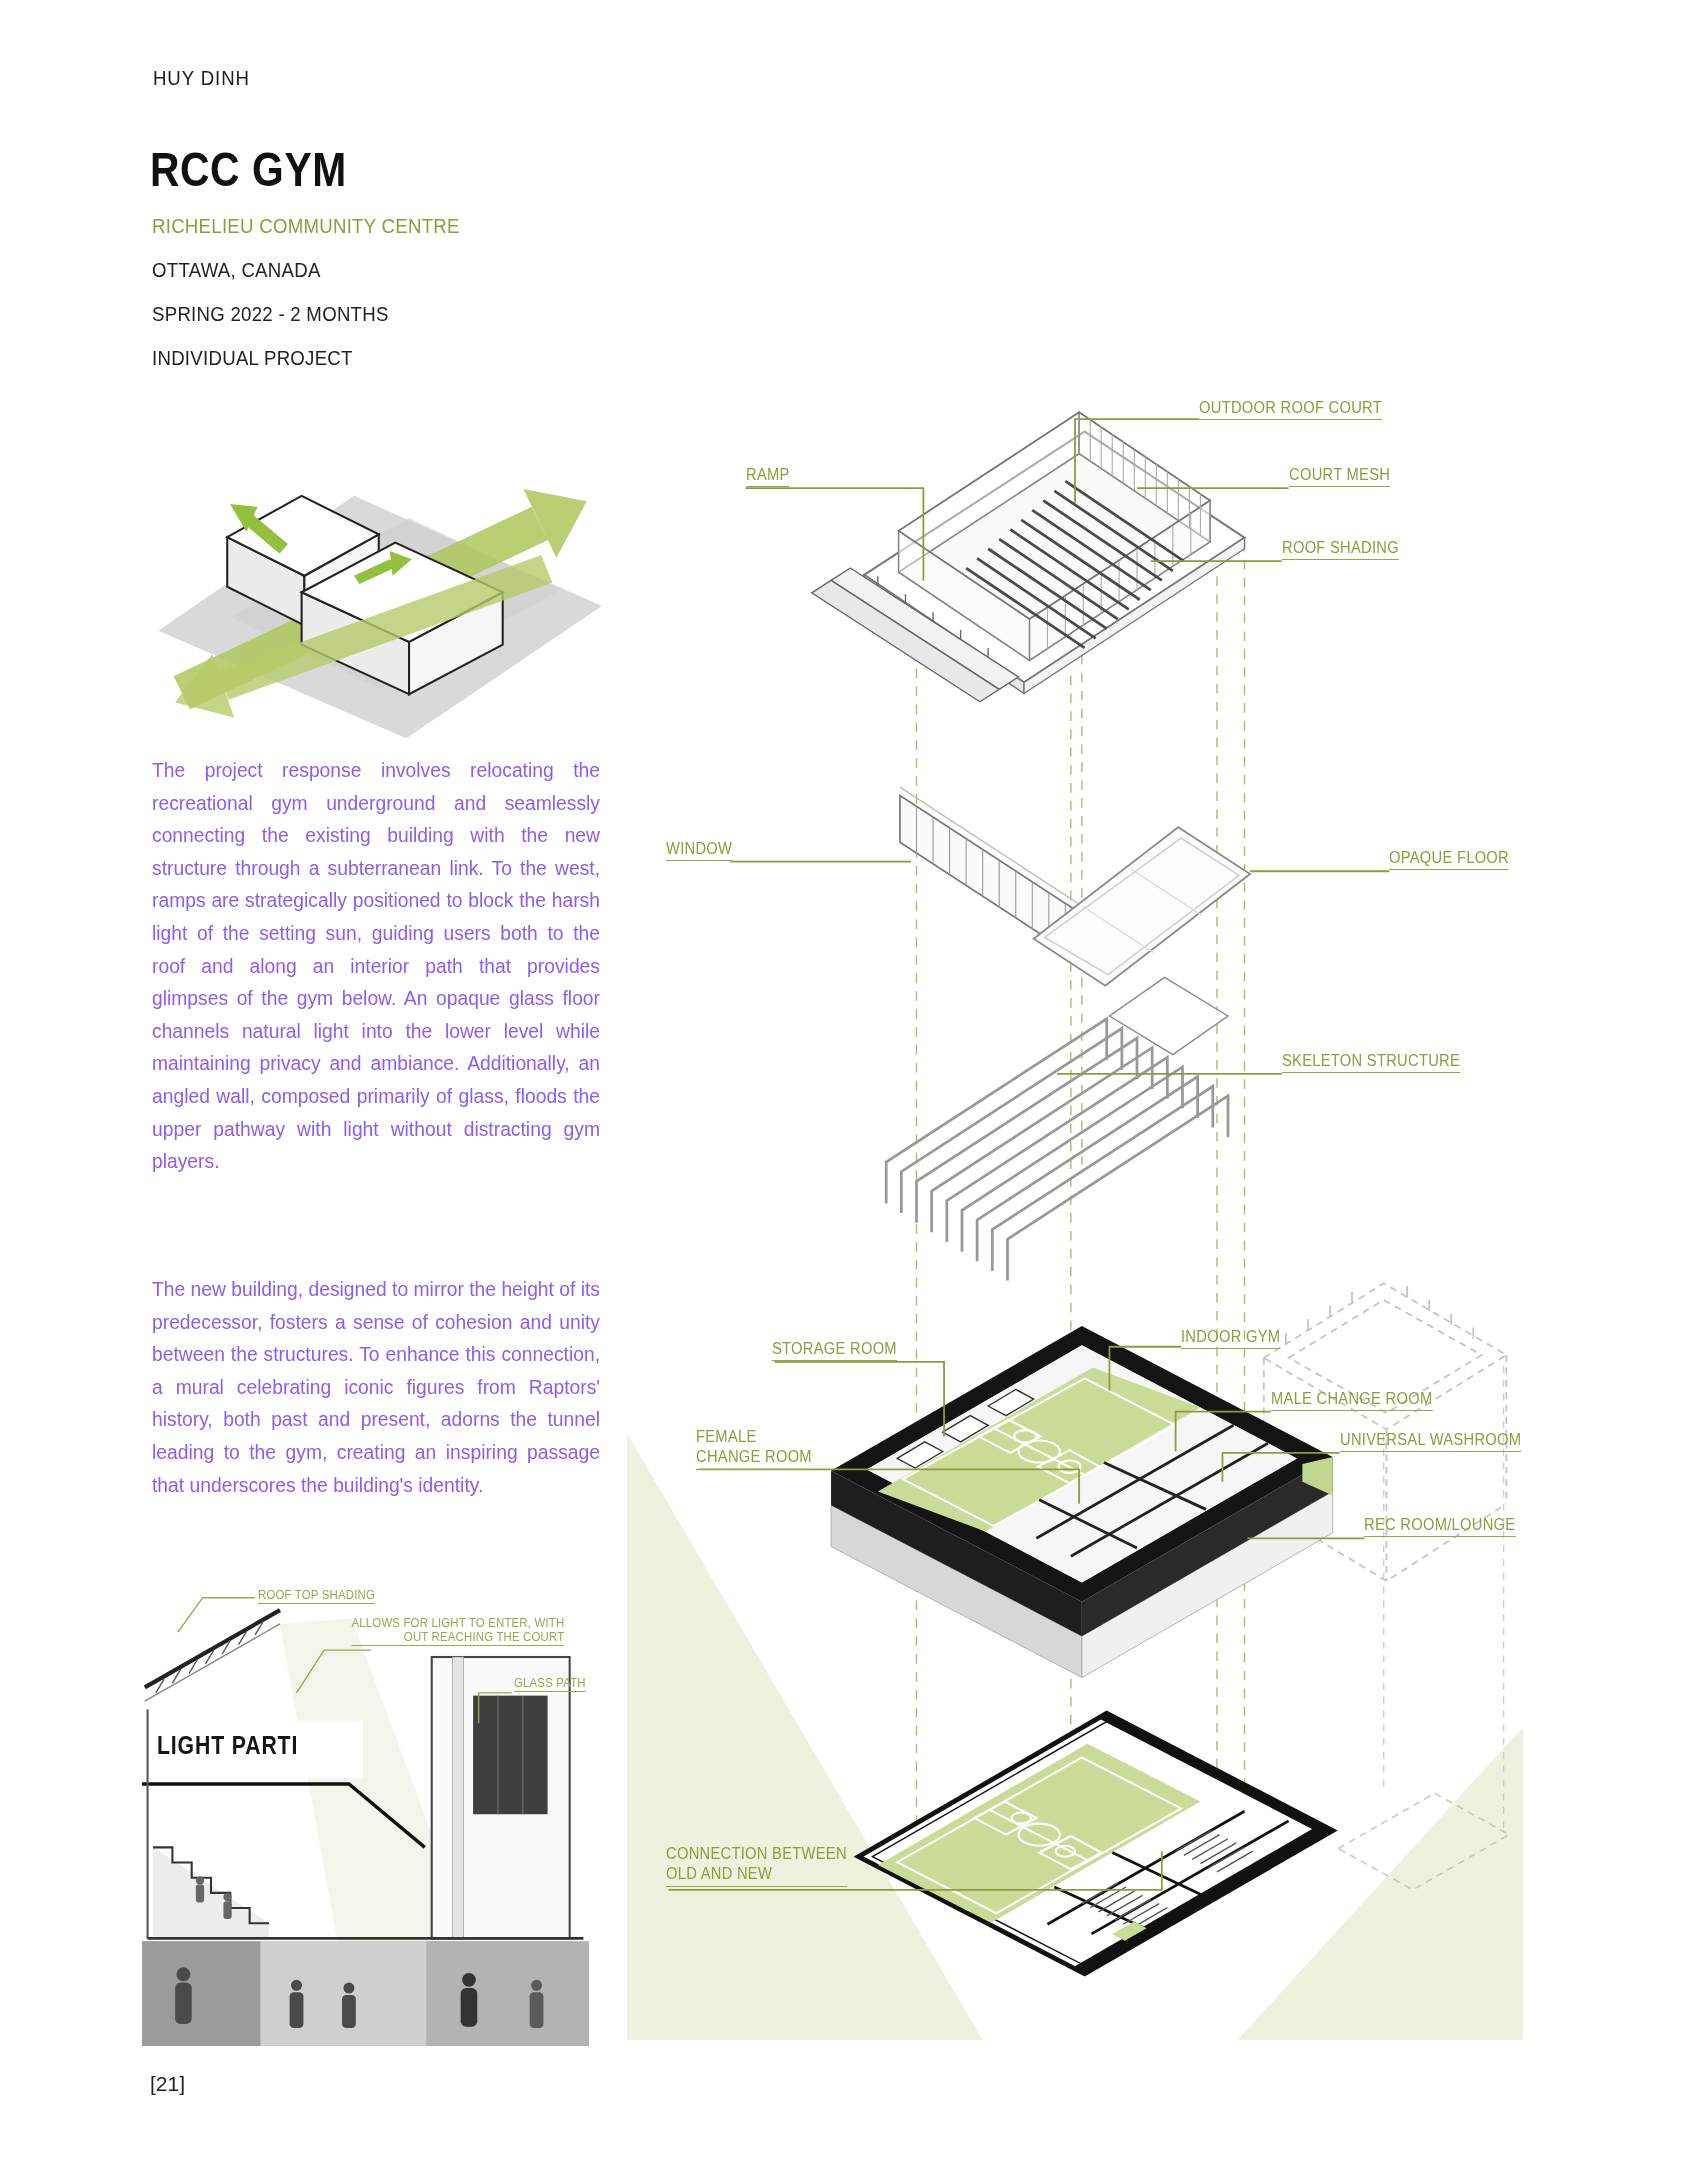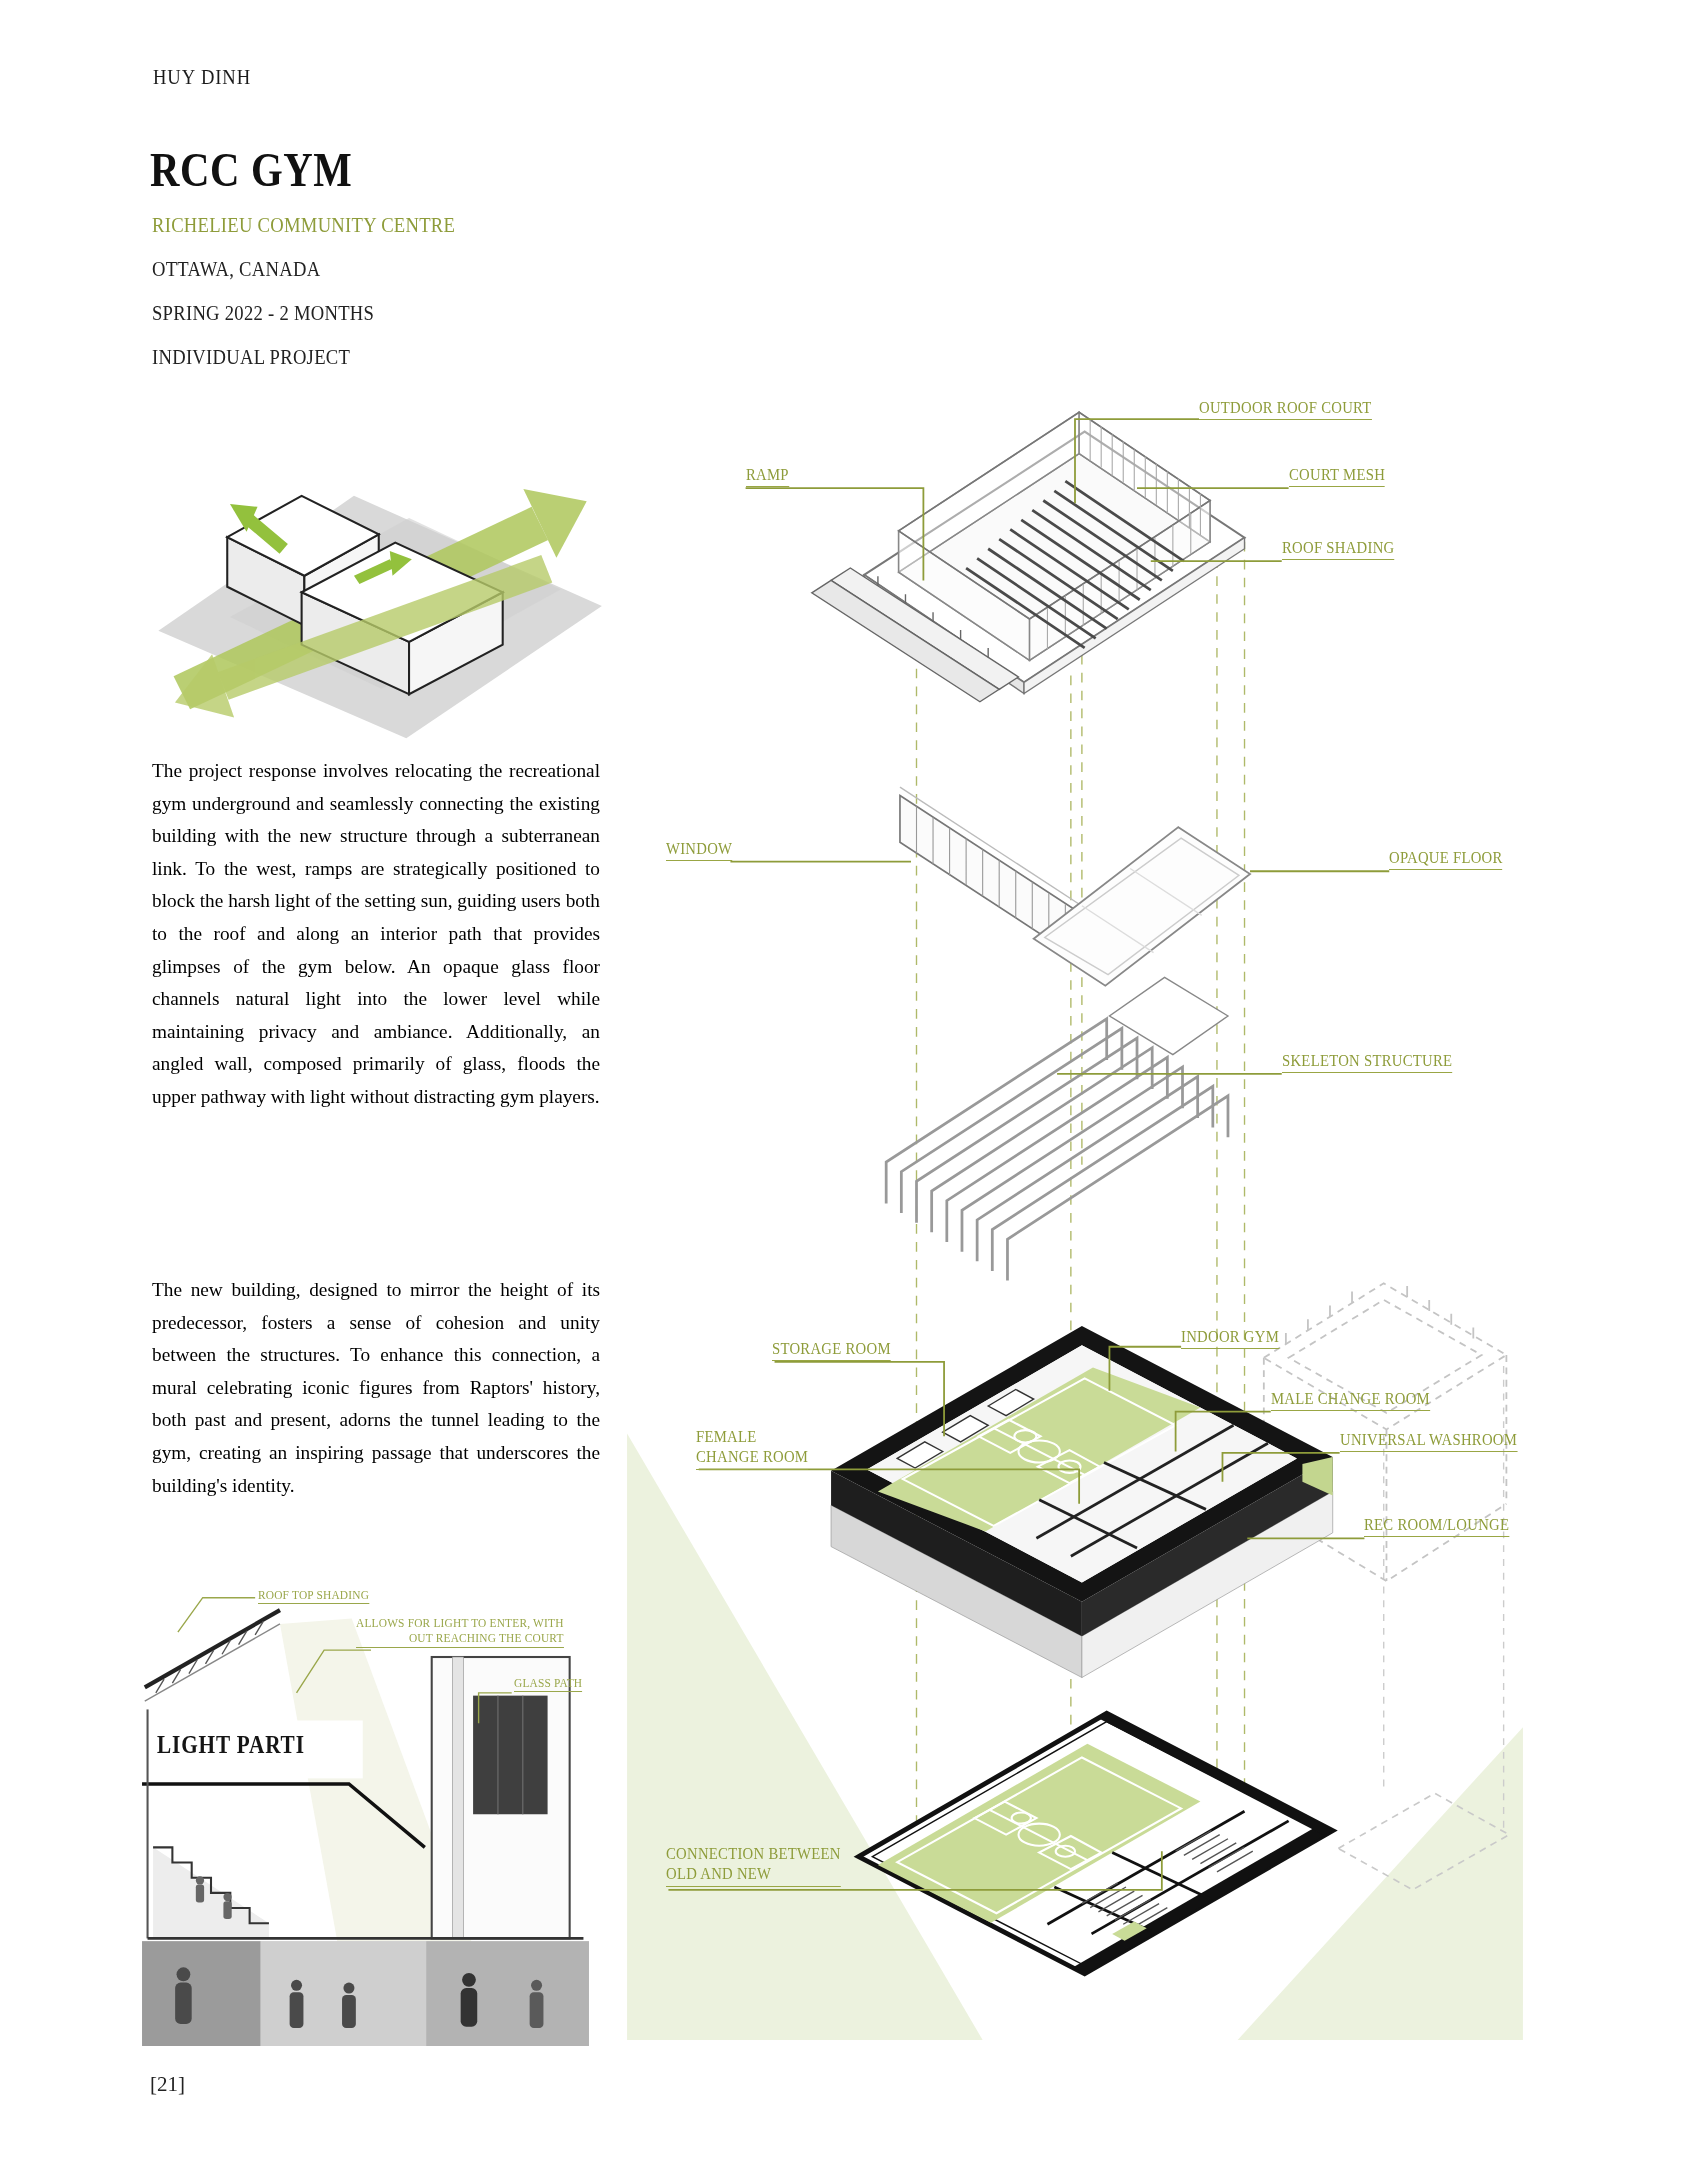--- a/index.html
+++ b/index.html
@@ -1,23 +1,23 @@
 <!DOCTYPE html>
 <html style="font-size:11px"><head>
 <meta charset="utf-8">
 <style>
   html,body{margin:0;padding:0;background:#ffffff;}
-  .page{position:relative;width:1687px;height:2183px;background:#ffffff;font-family:Liberation Serif, serif;overflow:hidden;}
+  .page{position:relative;width:1687px;height:2183px;background:#ffffff;font-family:Liberation Sans, sans-serif;overflow:hidden;}
   .cond{transform:scaleX(.9);transform-origin:0 0;}
   .author{position:absolute;left:153px;top:66px;font-size:20.7px;letter-spacing:1px;color:#1b1b1b;}
   .title{position:absolute;left:150px;top:142px;font-size:48px;font-weight:bold;letter-spacing:0.7px;color:#111;margin:0;transform:scaleX(.85);transform-origin:0 0;}
   .subtitle{position:absolute;left:152px;top:214px;font-size:20.7px;color:#8E9C3A;letter-spacing:0.3px;}
   .meta{position:absolute;left:152px;font-size:20.7px;color:#222;letter-spacing:0.3px;}
   .meta.m1{top:258px}.meta.m2{top:302px}.meta.m3{top:346px}
-  .para{position:absolute;left:152px;width:448px;font-size:19.3px;line-height:1.69;text-align:justify;color:#000000;margin:0;}
+  .para{position:absolute;left:152px;width:448px;font-size:19.3px;line-height:1.69;text-align:justify;color:#8b5cf6;margin:0;}
   .p1{top:755px}.p2{top:1274px}
   .pagenum{position:absolute;left:150px;top:2072px;font-size:21px;color:#222;}
   .concept{position:absolute;left:147px;top:438px;width:469px;height:303px;}
   .axon{position:absolute;left:627px;top:393px;width:896px;height:1647px;overflow:visible;}
   .axl{position:absolute;font-size:16px;color:#8E9C3A;letter-spacing:0.3px;white-space:nowrap;
        border-bottom:1.4px solid #99A644;padding-bottom:2.1px;line-height:1.15;
        transform:scaleX(.92);transform-origin:0 0;}
   .axl2{position:absolute;font-size:16px;color:#8E9C3A;letter-spacing:0.3px;white-space:nowrap;
        border-bottom:1.4px solid #99A644;padding-bottom:2.1px;line-height:1.25;
        transform:scaleX(.92);transform-origin:0 0;}

